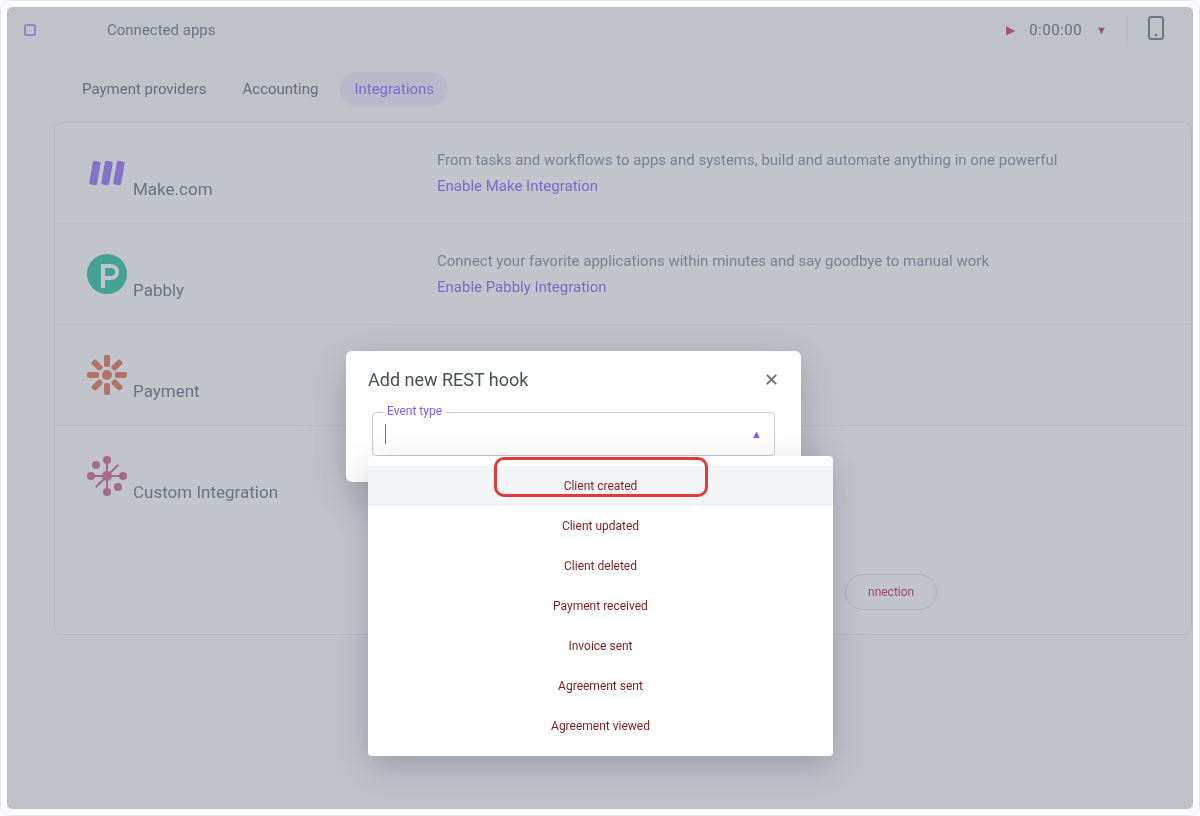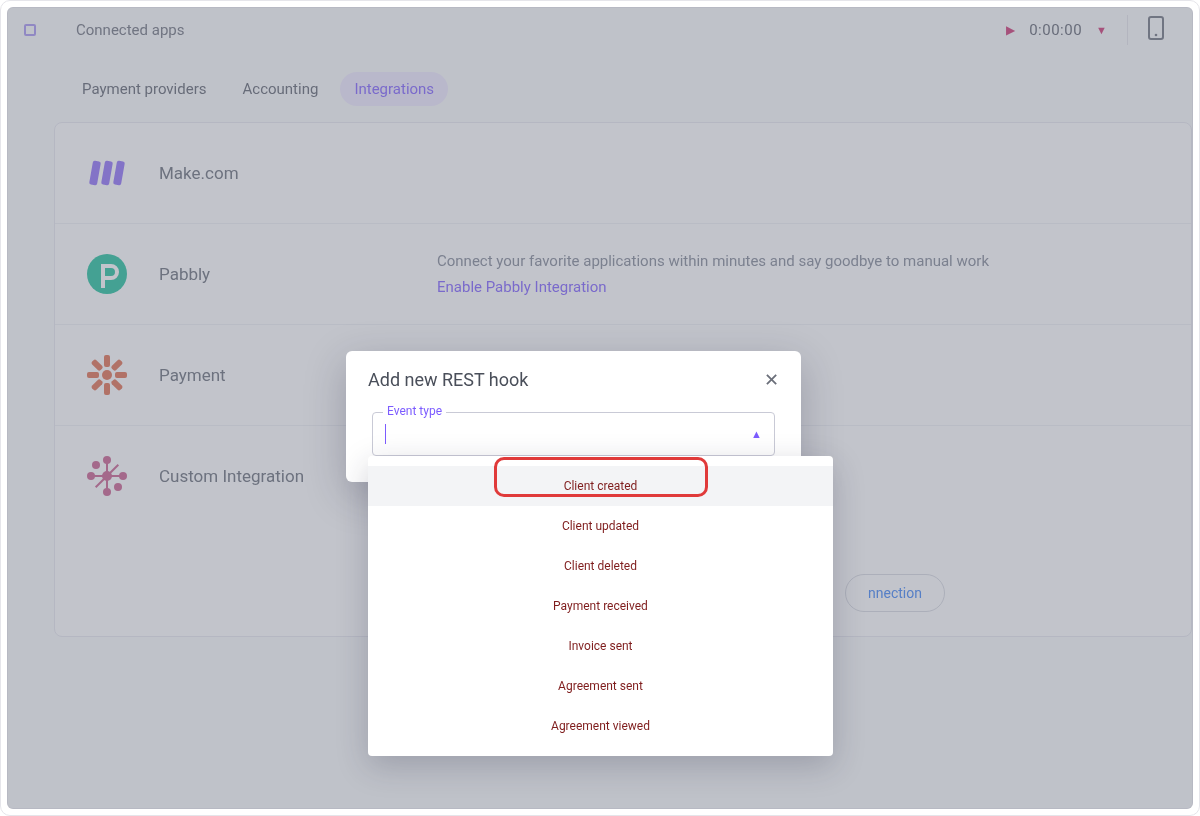--- a/index.html
+++ b/index.html
@@ -2,41 +2,41 @@
 <html><head>
 <meta charset="utf-8">
 <style>
   * { box-sizing: border-box; margin: 0; padding: 0; }
   html, body { width: 1200px; height: 816px; font-family: -apple-system, BlinkMacSystemFont, "Segoe UI", Roboto, sans-serif; background: #fff; overflow: hidden; }
   .frame { position: relative; width: 1200px; height: 816px; border: 1px solid #e5e5ea; border-radius: 10px; overflow: hidden; }
   .inner { position: absolute; inset: 6px; border: 1px solid #ececf0; border-radius: 6px; overflow: hidden; background: #fafbfc; }
   .topbar { display: flex; align-items: center; justify-content: space-between; height: 44px; padding: 0 28px 0 16px; }
   .topbar .left { display: flex; align-items: center; gap: 40px; }
   .sq { width: 12px; height: 12px; border: 2px solid #a593f0; border-radius: 2px; display: inline-block; }
-  .title { color: #6b6f7a; font-size: 15px; }
+  .title { color: #6b6f7a; font-size: 15px; margin-left: 31px; }
   .top-right { display: flex; align-items: center; gap: 14px; }
   .play { color: #cc2f6d; font-size: 12px; }
   .timer { color: #5a5f6a; font-size: 15px; letter-spacing: .5px; text-align: right; }
   .caret-red { color: #cc2f6d; font-size: 11px; }
   .divider-v { width: 1px; height: 30px; background: #e4e4ea; margin: 0 6px; }
   .phone { color: #6b6f7a; }
   .tabs { display: flex; gap: 8px; padding: 20px 0 16px 60px; }
   .tab { color: #5a5f6a; font-size: 15px; padding: 8px 14px; border-radius: 18px; }
   .tab.active { color: #7c5cff; background: #efe9ff; }
   .panel { margin: 0 0 0 46px; border: 1px solid #e7e8ee; border-radius: 8px; background: #fff; }
   .row { display: flex; align-items: center; gap: 26px; padding: 24px 26px; border-bottom: 1px solid #eef0f4; }
   .row:last-child { border-bottom: none; }
   .logo { width: 52px; height: 52px; flex: 0 0 52px; display: flex; align-items: center; justify-content: center; border-radius: 8px; }
-  .row-left { width: 330px; display: flex; align-items: center; gap: 26px; }
+  .row-left { width: 330px; display: flex; align-items: flex-end; }
   .row-name { color: #646a75; font-size: 17px; }
   .row-right { flex: 1; }
   .row-desc { color: #7f8593; font-size: 15px; }
   .row-link { color: #7c5cff; font-size: 15px; margin-top: 8px; display: inline-block; }
   .link-row { padding: 14px 0 8px 416px; color: #8f95a3; font-size: 15px; }
-  .btn-test { margin: 8px 0 24px 790px; display: inline-block; padding: 10px 22px; border: 1px solid #d7d9e0; border-radius: 20px; color: #3b82f6; font-size: 14px; background: #fff; }
+  .btn-test { margin: 8px 0 24px 790px; display: inline-block; padding: 10px 22px; border: 1px solid #d7d9e0; border-radius: 20px; color: #be185d; font-size: 12px; background: #fff; }
 
   .overlay { position: absolute; inset: 6px; background: rgba(120,125,140,.45); pointer-events: none; border-radius: 6px; }
 
   .modal { position: absolute; left: 345px; top: 350px; width: 455px; background: #fff; border-radius: 6px; box-shadow: 0 12px 40px rgba(30,30,60,.25); }
   .modal-head { display: flex; align-items: center; justify-content: space-between; padding: 18px 22px 10px 22px; }
   .modal-title { color: #4a4f5a; font-size: 18px; }
   .close { color: #6b6f7a; font-size: 18px; cursor: pointer; }
   .field-wrap { position: relative; margin: 12px 26px 26px 26px; border: 1px solid #c9cad6; border-radius: 4px; height: 44px; display: flex; align-items: center; padding: 0 12px; }
   .field-label { position: absolute; top: -9px; left: 10px; background: #fff; padding: 0 4px; color: #7c5cff; font-size: 12px; }
   .field-caret { color: #7c5cff; font-size: 11px; margin-left: auto; }
@@ -88,20 +88,24 @@
           <div class="logo">
             <svg viewBox="0 0 44 44">
                 <g fill="#8d6cf7">
                   <rect x="6" y="10" width="8" height="24" rx="2" transform="rotate(10 10 22)"></rect>
                   <rect x="18" y="10" width="8" height="24" rx="2" transform="rotate(10 22 22)"></rect>
                   <rect x="30" y="10" width="8" height="24" rx="2" transform="rotate(10 34 22)"></rect>
                 </g>
               </svg>
           </div>
           <div class="row-name">Make.com</div>
+        </div>
+        <div class="row-right">
+          <div class="row-desc">From tasks and workflows to apps and systems, build and automate anything in one powerful</div>
+          <a class="row-link">Enable Make Integration</a>
         </div>
       </div>
 
       <div class="row">
         <div class="row-left">
           <div class="logo">
             <svg viewBox="0 0 44 44">
                 <circle cx="22" cy="22" r="20" fill="#1bbf99"></circle>
                 <path d="M16 12 h10 a8 8 0 0 1 0 16 h-6 v8 h-4 z M20 16 v8 h6 a4 4 0 0 0 0-8 z" fill="#fff"></path>
               </svg>

